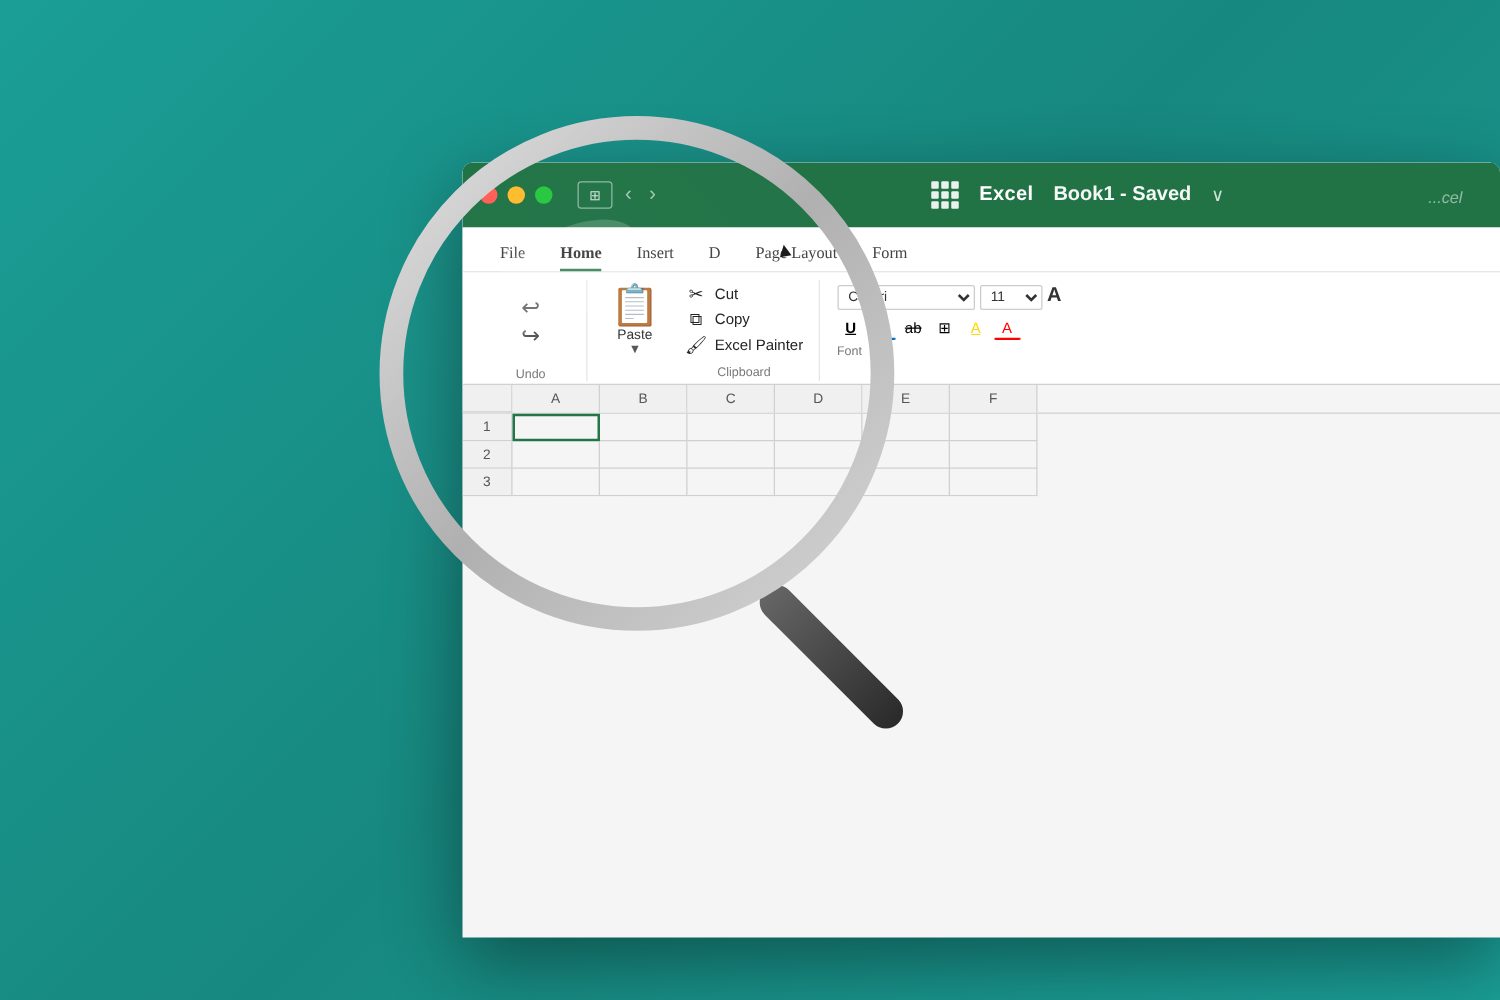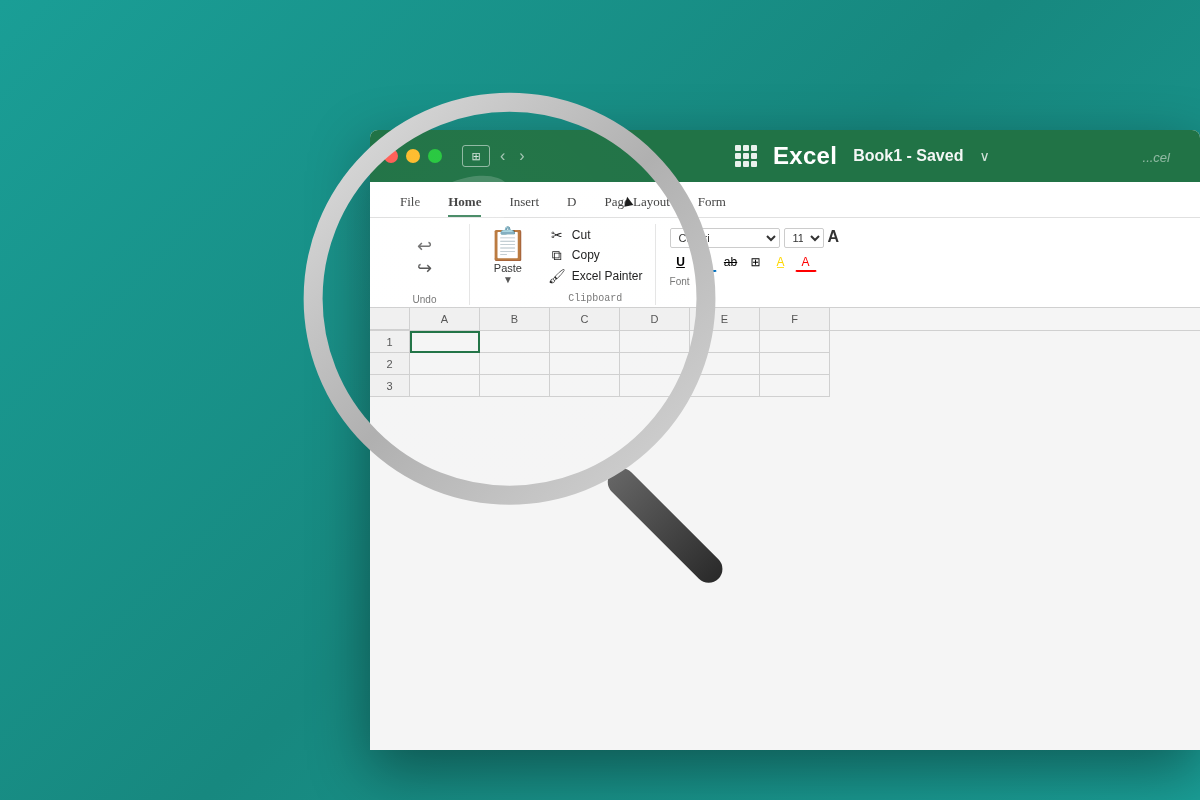--- a/index.html
+++ b/index.html
@@ -104,21 +104,21 @@
 
     .app-grid-icon span {
       width: 6px;
       height: 6px;
       background: rgba(255,255,255,0.9);
       border-radius: 1px;
     }
 
     .title-text {
       color: white;
-      font-size: 24px;
+      font-size: 16px;
       font-weight: 700;
       letter-spacing: 0.3px;
       text-align: center;
     }
 
     .title-book {
       color: white;
       font-size: 16px;
       font-weight: 700;
       opacity: 0.95;
@@ -290,21 +290,21 @@
       border: 1px solid #ccc;
       border-radius: 2px;
       padding: 2px 4px;
       font-size: 11px;
       color: #333;
       background: white;
       cursor: pointer;
     }
 
     .font-select.wide { width: 110px; }
-    .font-select.narrow { width: 40px; }
+    .font-select.narrow { width: 50px; }
 
     .font-format-row {
       display: flex;
       gap: 3px;
       align-items: center;
     }
 
     .fmt-btn {
       width: 22px;
       height: 20px;
@@ -476,21 +476,21 @@
           </div>
           <div class="clipboard-item">
             <span class="clip-icon">⧉</span>
             <span>Copy</span>
           </div>
           <div class="clipboard-item">
             <span class="clip-icon">🖌</span>
             <span>Excel Painter</span>
           </div>
         </div>
-        <div class="ribbon-group-label" style="margin-top:4px;font-family:Liberation Mono, monospace;">Clipboard</div>
+        <div class="ribbon-group-label" style="margin-top:4px;">Clipboard</div>
       </div>
     </div>
 
     <div class="ribbon-group" style="flex-direction:column; min-width: 220px; align-items:flex-start; padding: 4px 12px 2px;">
       <div class="font-selects">
         <select class="font-select wide">
           <option>Calibri</option>
         </select>
         <select class="font-select narrow">
           <option>11</option>

